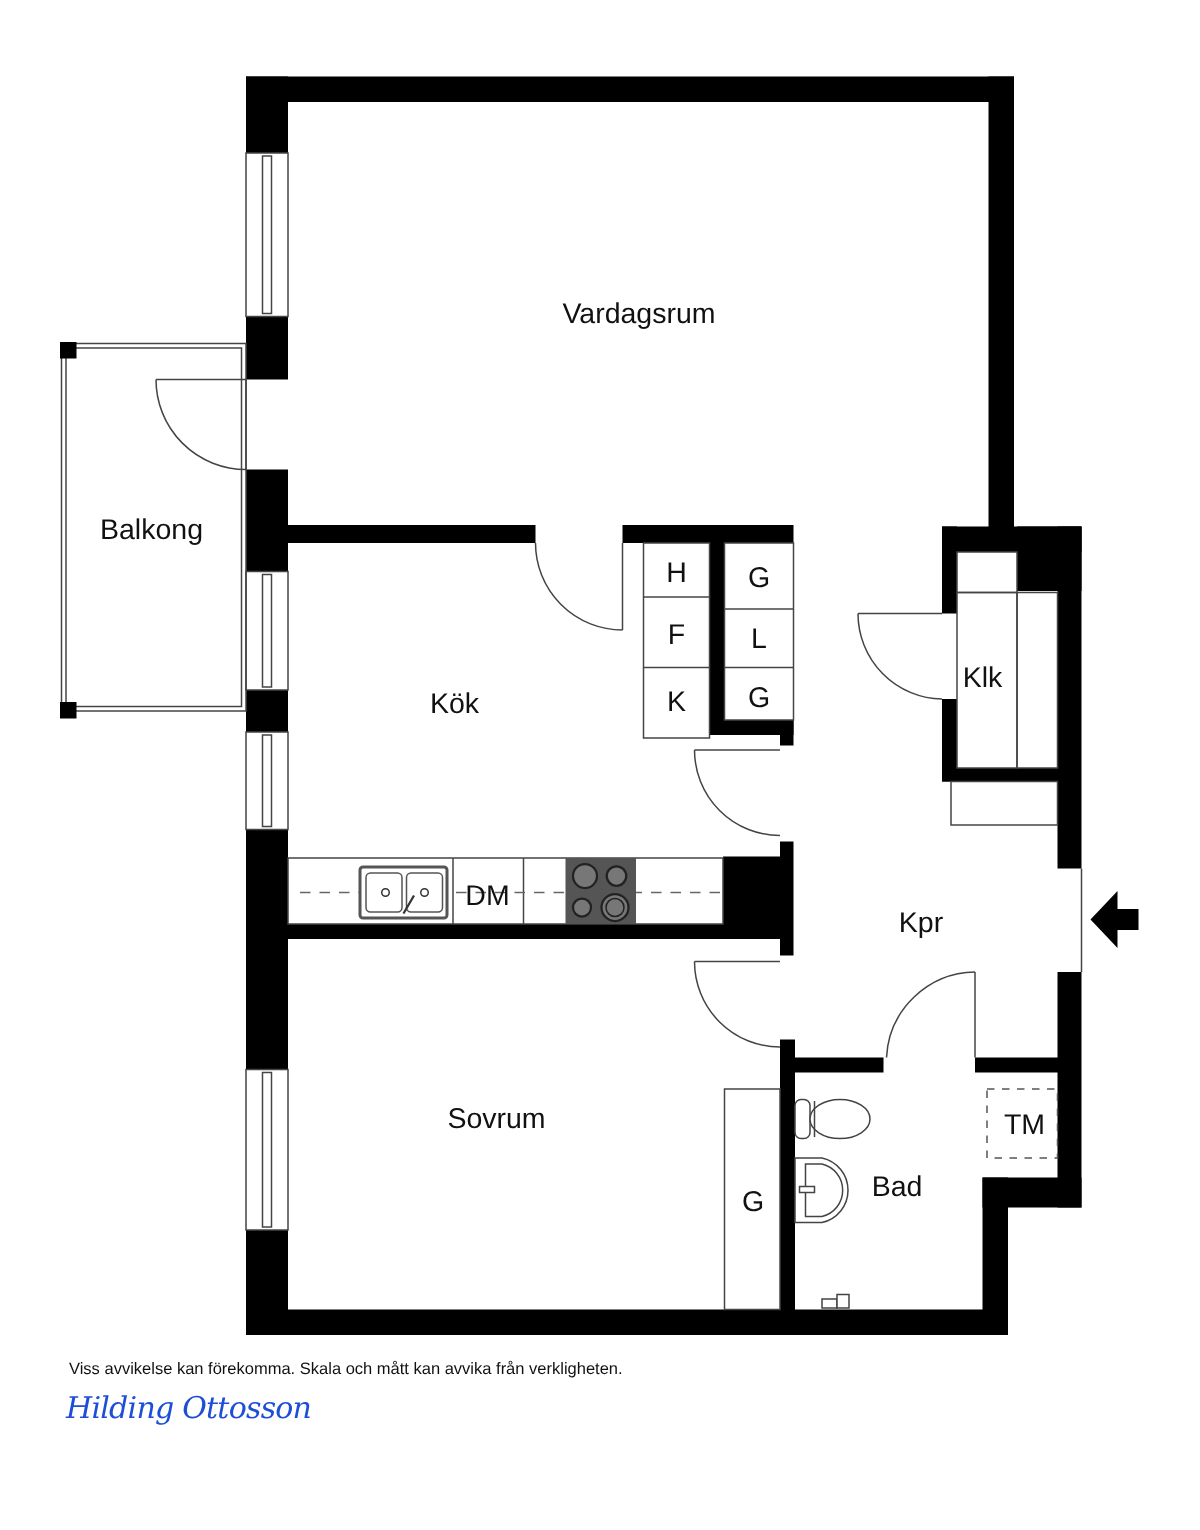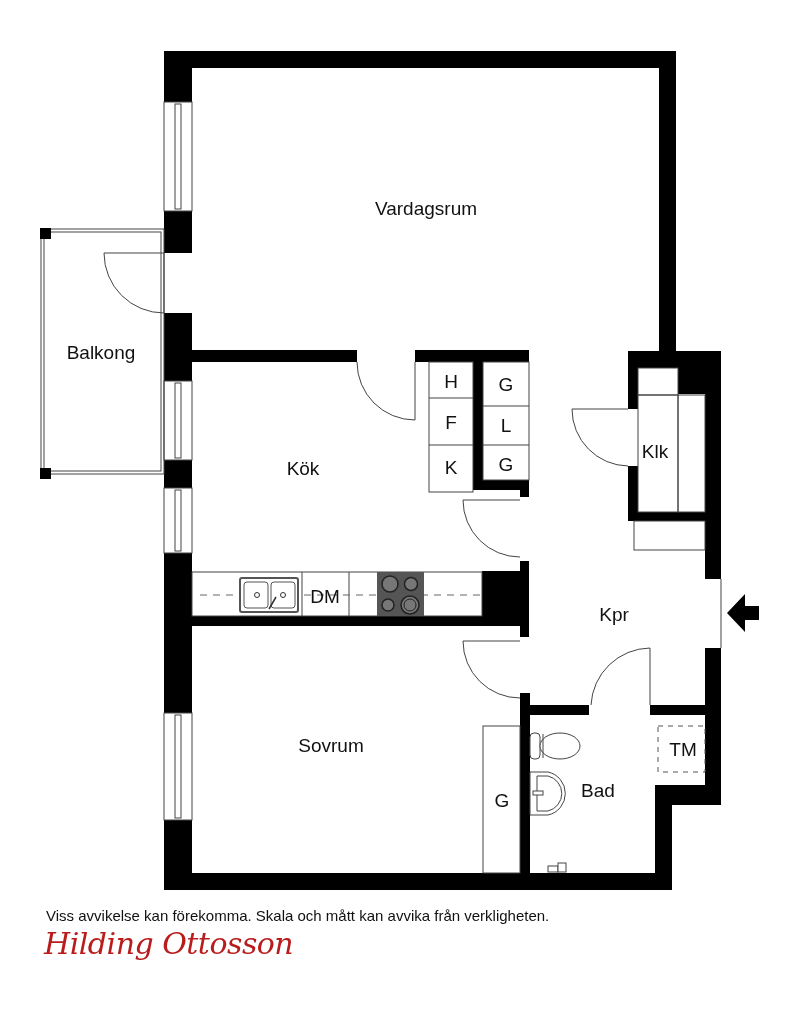--- a/index.html
+++ b/index.html
@@ -1,21 +1,21 @@
 <!DOCTYPE html>
 <html><head>
 <meta charset="utf-8">
 <style>
   html, body { margin: 0; padding: 0; background: #ffffff; }
   body { width: 800px; height: 1020px; position: relative; overflow: hidden; font-family: "Liberation Sans", sans-serif; }
   #plan { position: absolute; left: 0; top: 0; }
   .room-label { font-family: "Liberation Sans", sans-serif; font-size: 19px; fill: #111; }
   .fix-label { font-family: "Liberation Sans", sans-serif; font-size: 19px; fill: #111; }
-  .disclaimer { position: absolute; left: 46px; top: 907px; font-size: 15px; color: #111; font-family: "Liberation Sans", sans-serif; }
-  .logo { position: absolute; left: 44px; top: 926px; font-family: "DejaVu Serif", serif; font-style: italic; font-size: 30px; color: #b91c1c; letter-spacing: -0.5px; }
+  .disclaimer { position: absolute; left: 46px; top: 907px; font-size: 11px; color: #111; font-family: "Liberation Sans", sans-serif; }
+  .logo { position: absolute; left: 44px; top: 926px; font-family: "DejaVu Serif", serif; font-style: italic; font-size: 20px; color: #1d4ed8; letter-spacing: -0.5px; }
 </style>
 </head>
 <body>
 
 <svg id="plan" width="800" height="900" viewBox="0 0 800 900" xmlns="http://www.w3.org/2000/svg">
 
   <g fill="#000">
 
     <rect x="164" y="51" width="512" height="17"></rect>
 

